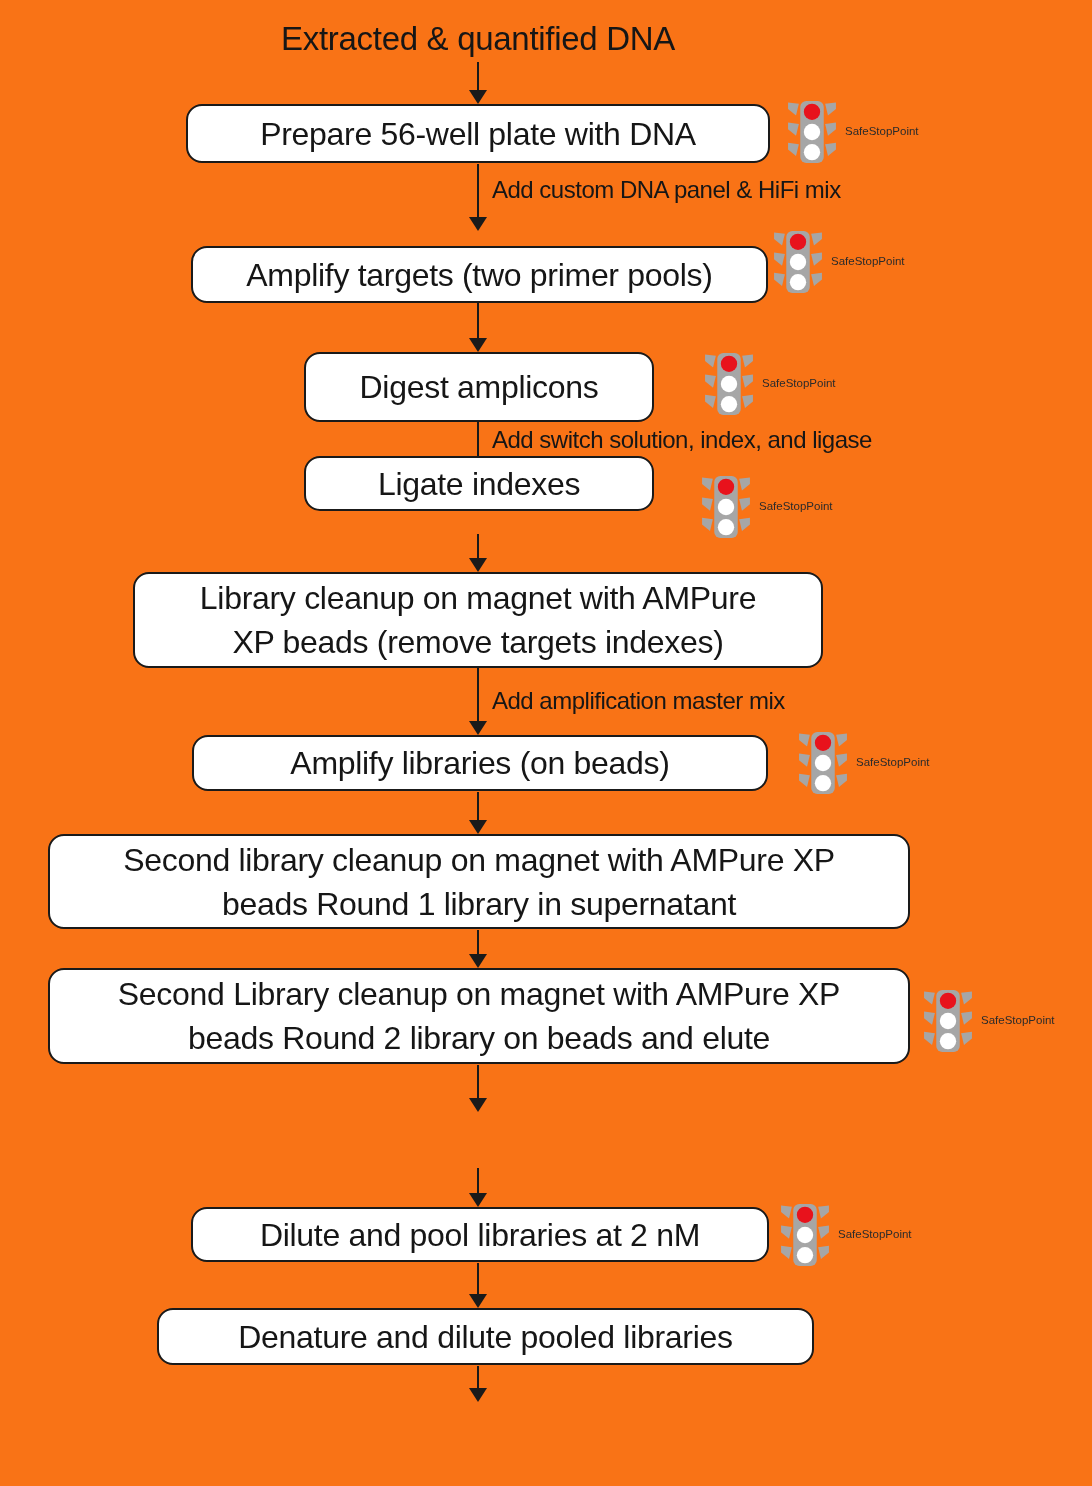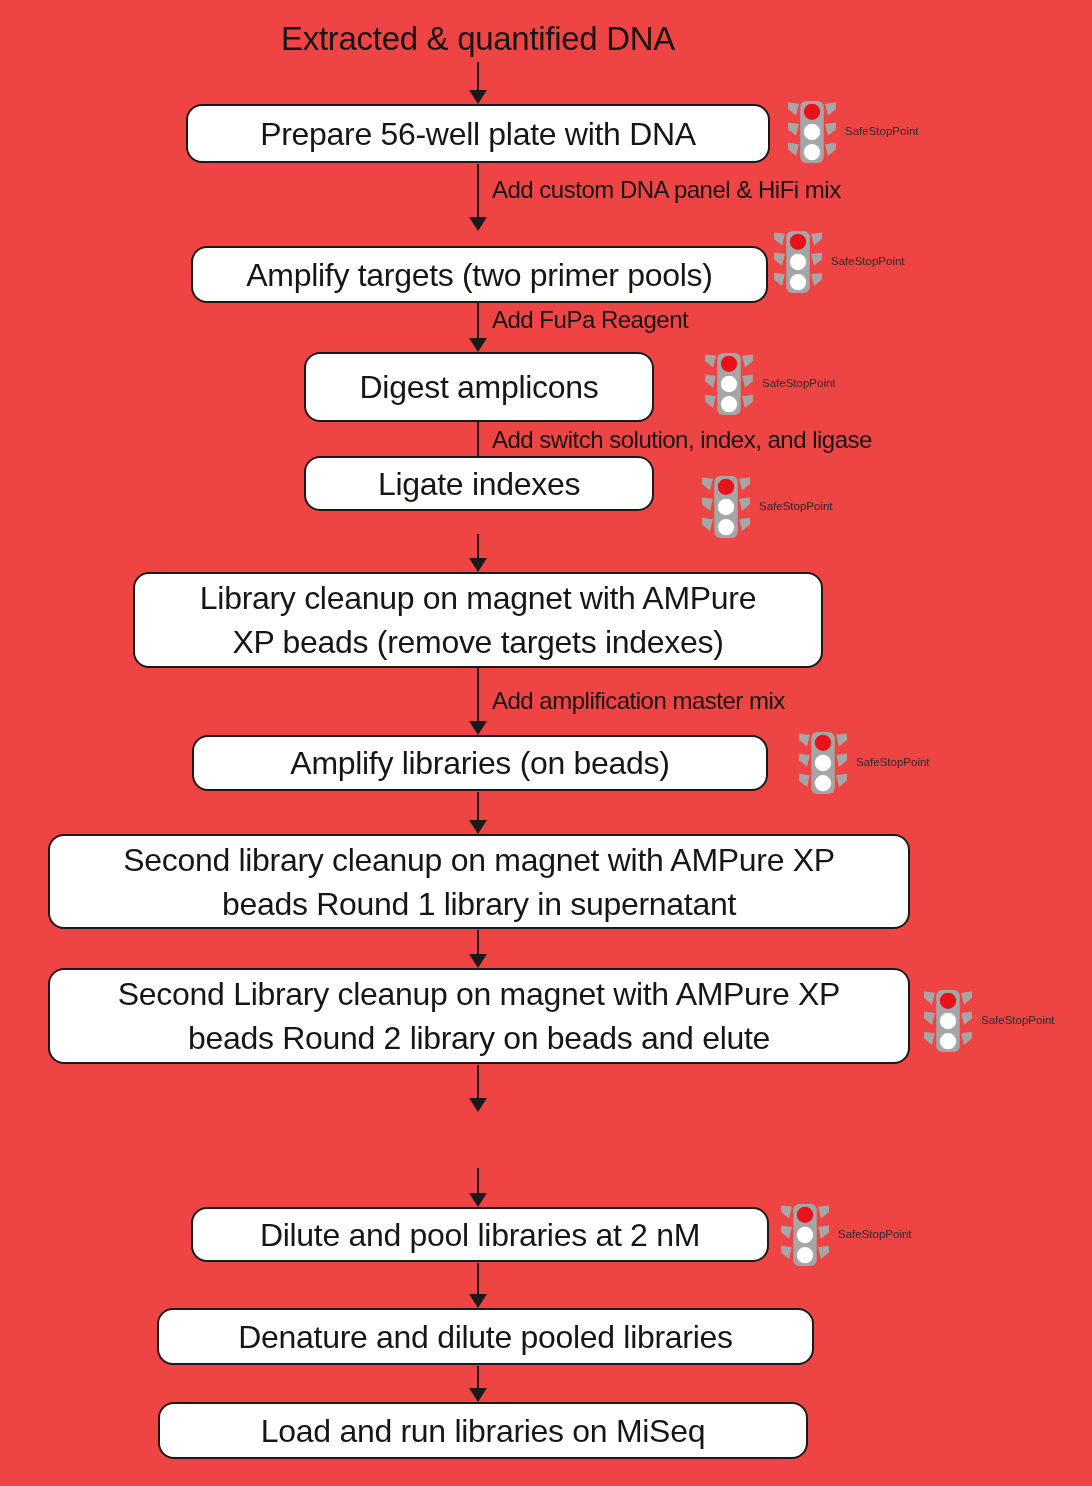--- a/index.html
+++ b/index.html
@@ -1,20 +1,20 @@
 <!DOCTYPE html>
 <html><head>
 <meta charset="utf-8">
 <style>
   html, body { margin: 0; padding: 0; background: #ffffff; }
   .canvas {
     position: relative;
     width: 1092px;
     height: 1486px;
-    background: #ef4444;
+    background: #f97316;
     font-family: "Liberation Sans", sans-serif;
     color: #1b1b1b;
     overflow: hidden;
   }
   .title {
     position: absolute;
     top: 20px;
     left: 478px;
     transform: translateX(-50%);
     font-size: 33px;
@@ -124,21 +124,20 @@
   <div class="arrow" style="top:534px;height:38px"></div>
   <div class="arrow" style="top:668px;height:67px"></div>
   <div class="arrow" style="top:792px;height:42px"></div>
   <div class="arrow" style="top:930px;height:38px"></div>
   <div class="arrow" style="top:1065px;height:47px"></div>
   <div class="arrow" style="top:1168px;height:39px"></div>
   <div class="arrow" style="top:1263px;height:45px"></div>
   <div class="arrow" style="top:1366px;height:36px"></div>
 
   <div class="edge-label" style="top:176px">Add custom DNA panel &amp; HiFi mix</div>
-  <div class="edge-label" style="top:306px">Add FuPa Reagent</div>
   <div class="edge-label" style="top:426px">Add switch solution, index, and ligase</div>
   <div class="edge-label" style="top:687px">Add amplification master mix</div>
 
   <div class="box" style="left:186px;top:104px;width:584px;height:59px">
     <span>Prepare 56-well plate with DNA</span>
   </div>
   <div class="box" style="left:191px;top:246px;width:577px;height:57px">
     <span>Amplify targets (two primer pools)</span>
   </div>
   <div class="box" style="left:304px;top:352px;width:350px;height:70px">
@@ -161,23 +160,20 @@
   <div class="box" style="left:48px;top:968px;width:862px;height:96px">
     <span>Second Library cleanup on magnet with AMPure XP</span>
     <span>beads Round 2 library on beads and elute</span>
   </div>
   <div class="box" style="left:191px;top:1207px;width:578px;height:55px">
     <span>Dilute and pool libraries at 2 nM</span>
   </div>
   <div class="box" style="left:157px;top:1308px;width:657px;height:57px">
     <span>Denature and dilute pooled libraries</span>
   </div>
-  <div class="box" style="left:158px;top:1402px;width:650px;height:57px">
-    <span>Load and run libraries on MiSeq</span>
-  </div>
 
   <div class="tl" style="left:786px;top:101px">
     <svg class="tl-icon" width="52" height="62" viewBox="0 0 52 66">
         <use href="#tl-def"></use>
       </svg>
     <div class="tl-text">
       <span>Safe</span>
         <span>Stop</span>
         <span>Point</span>
     </div>

